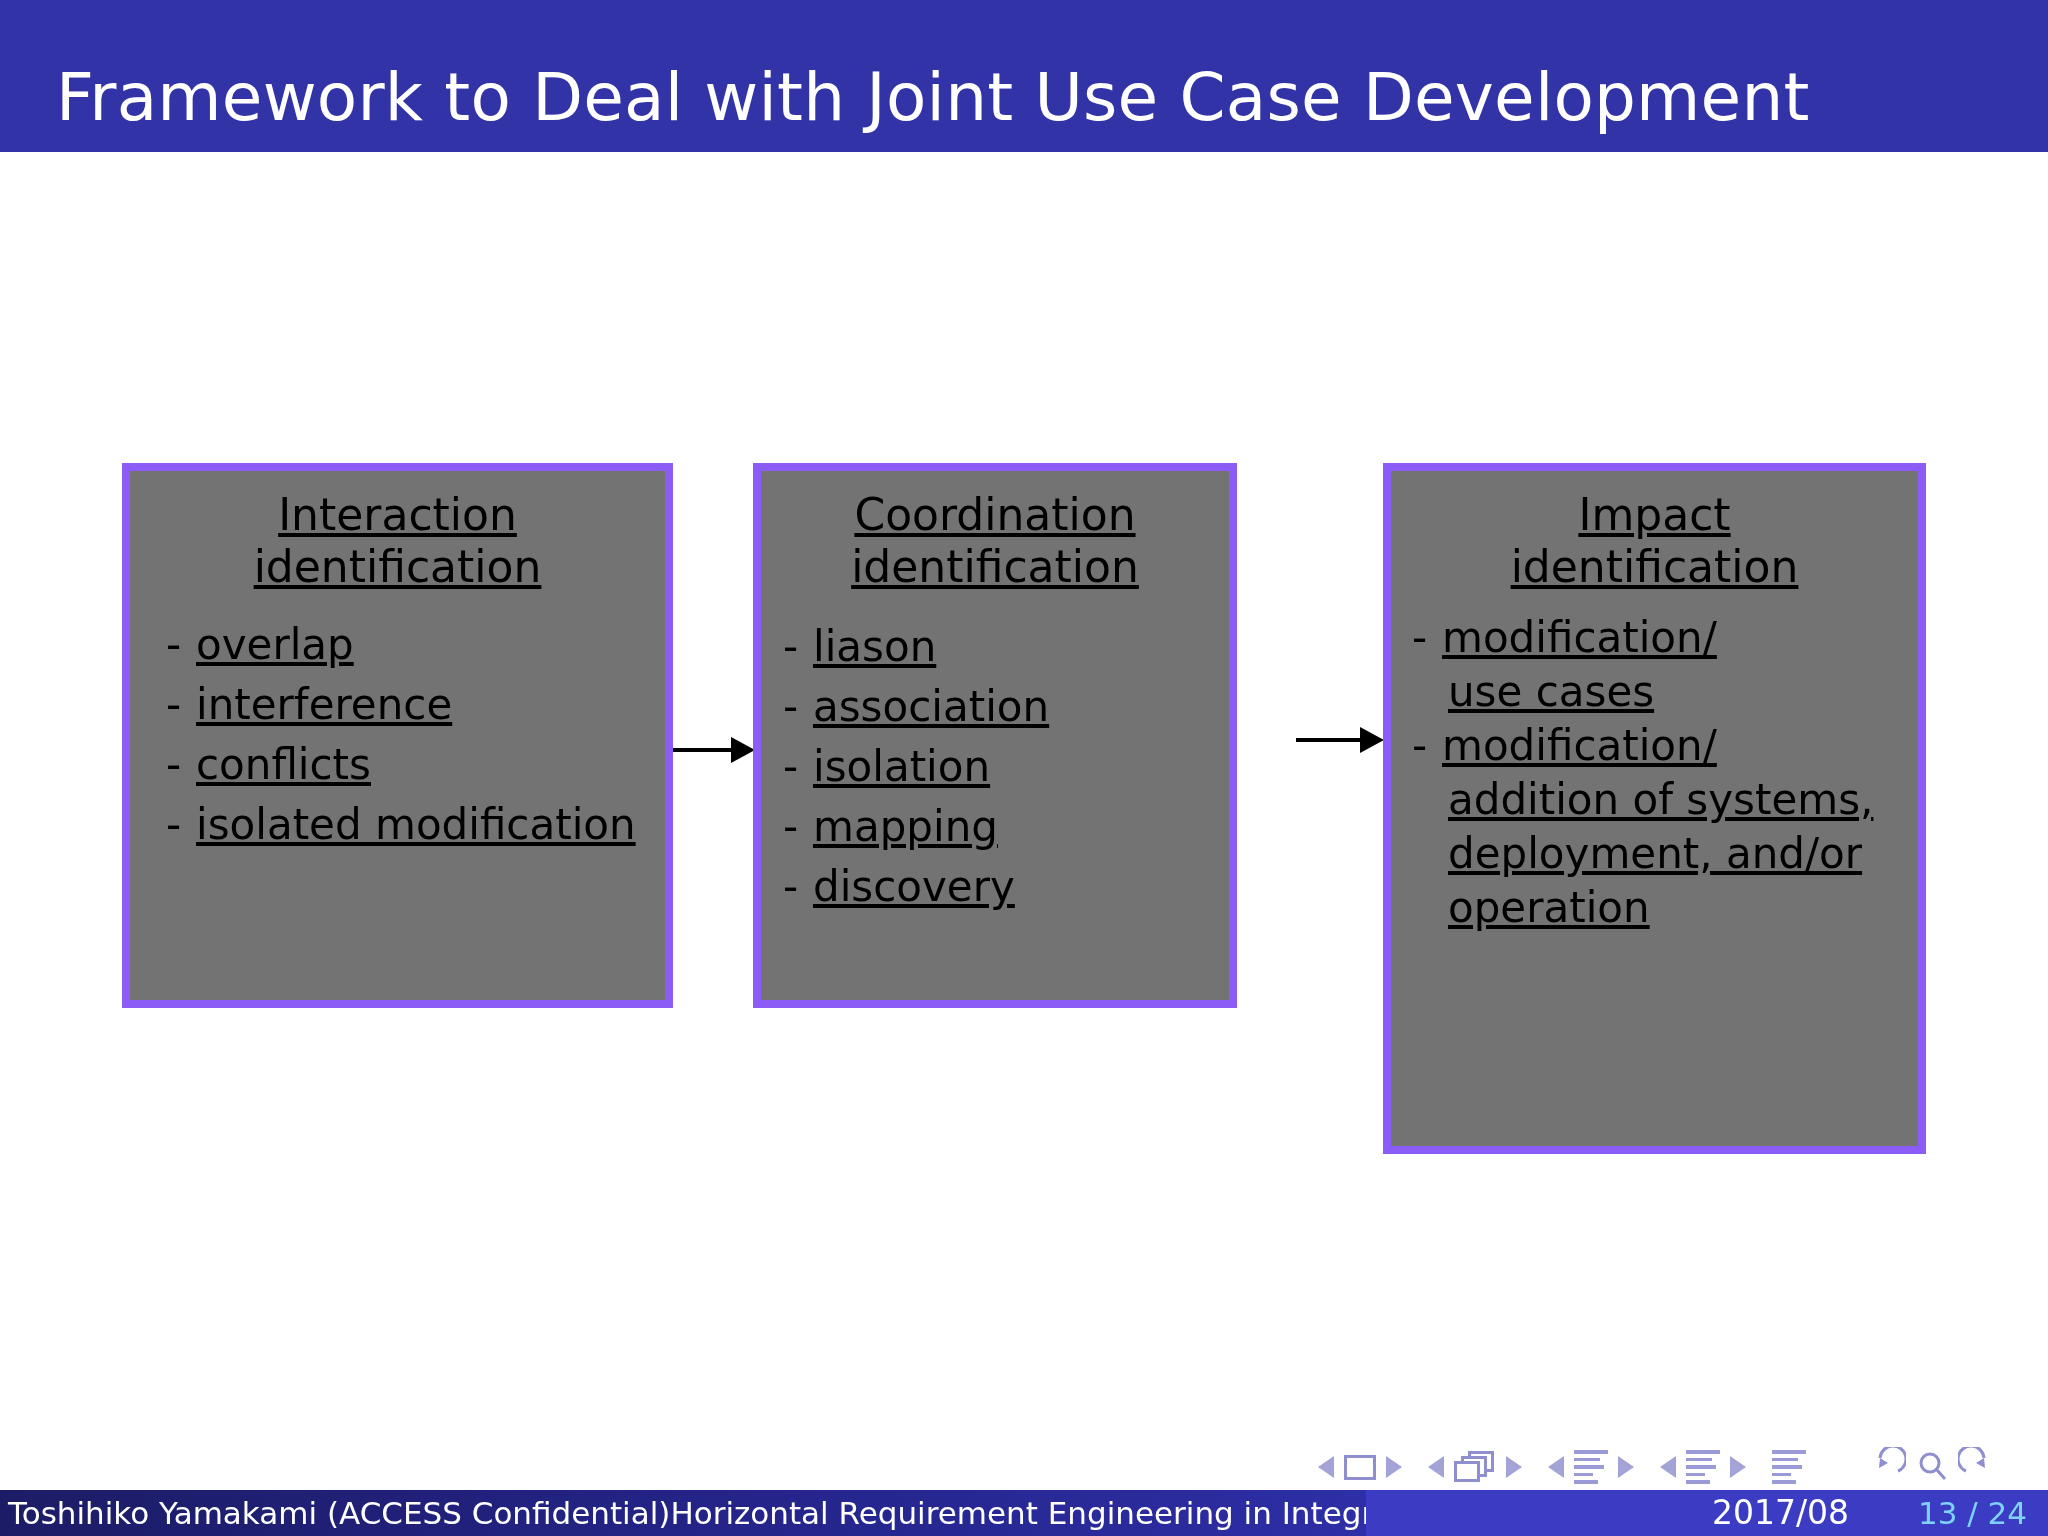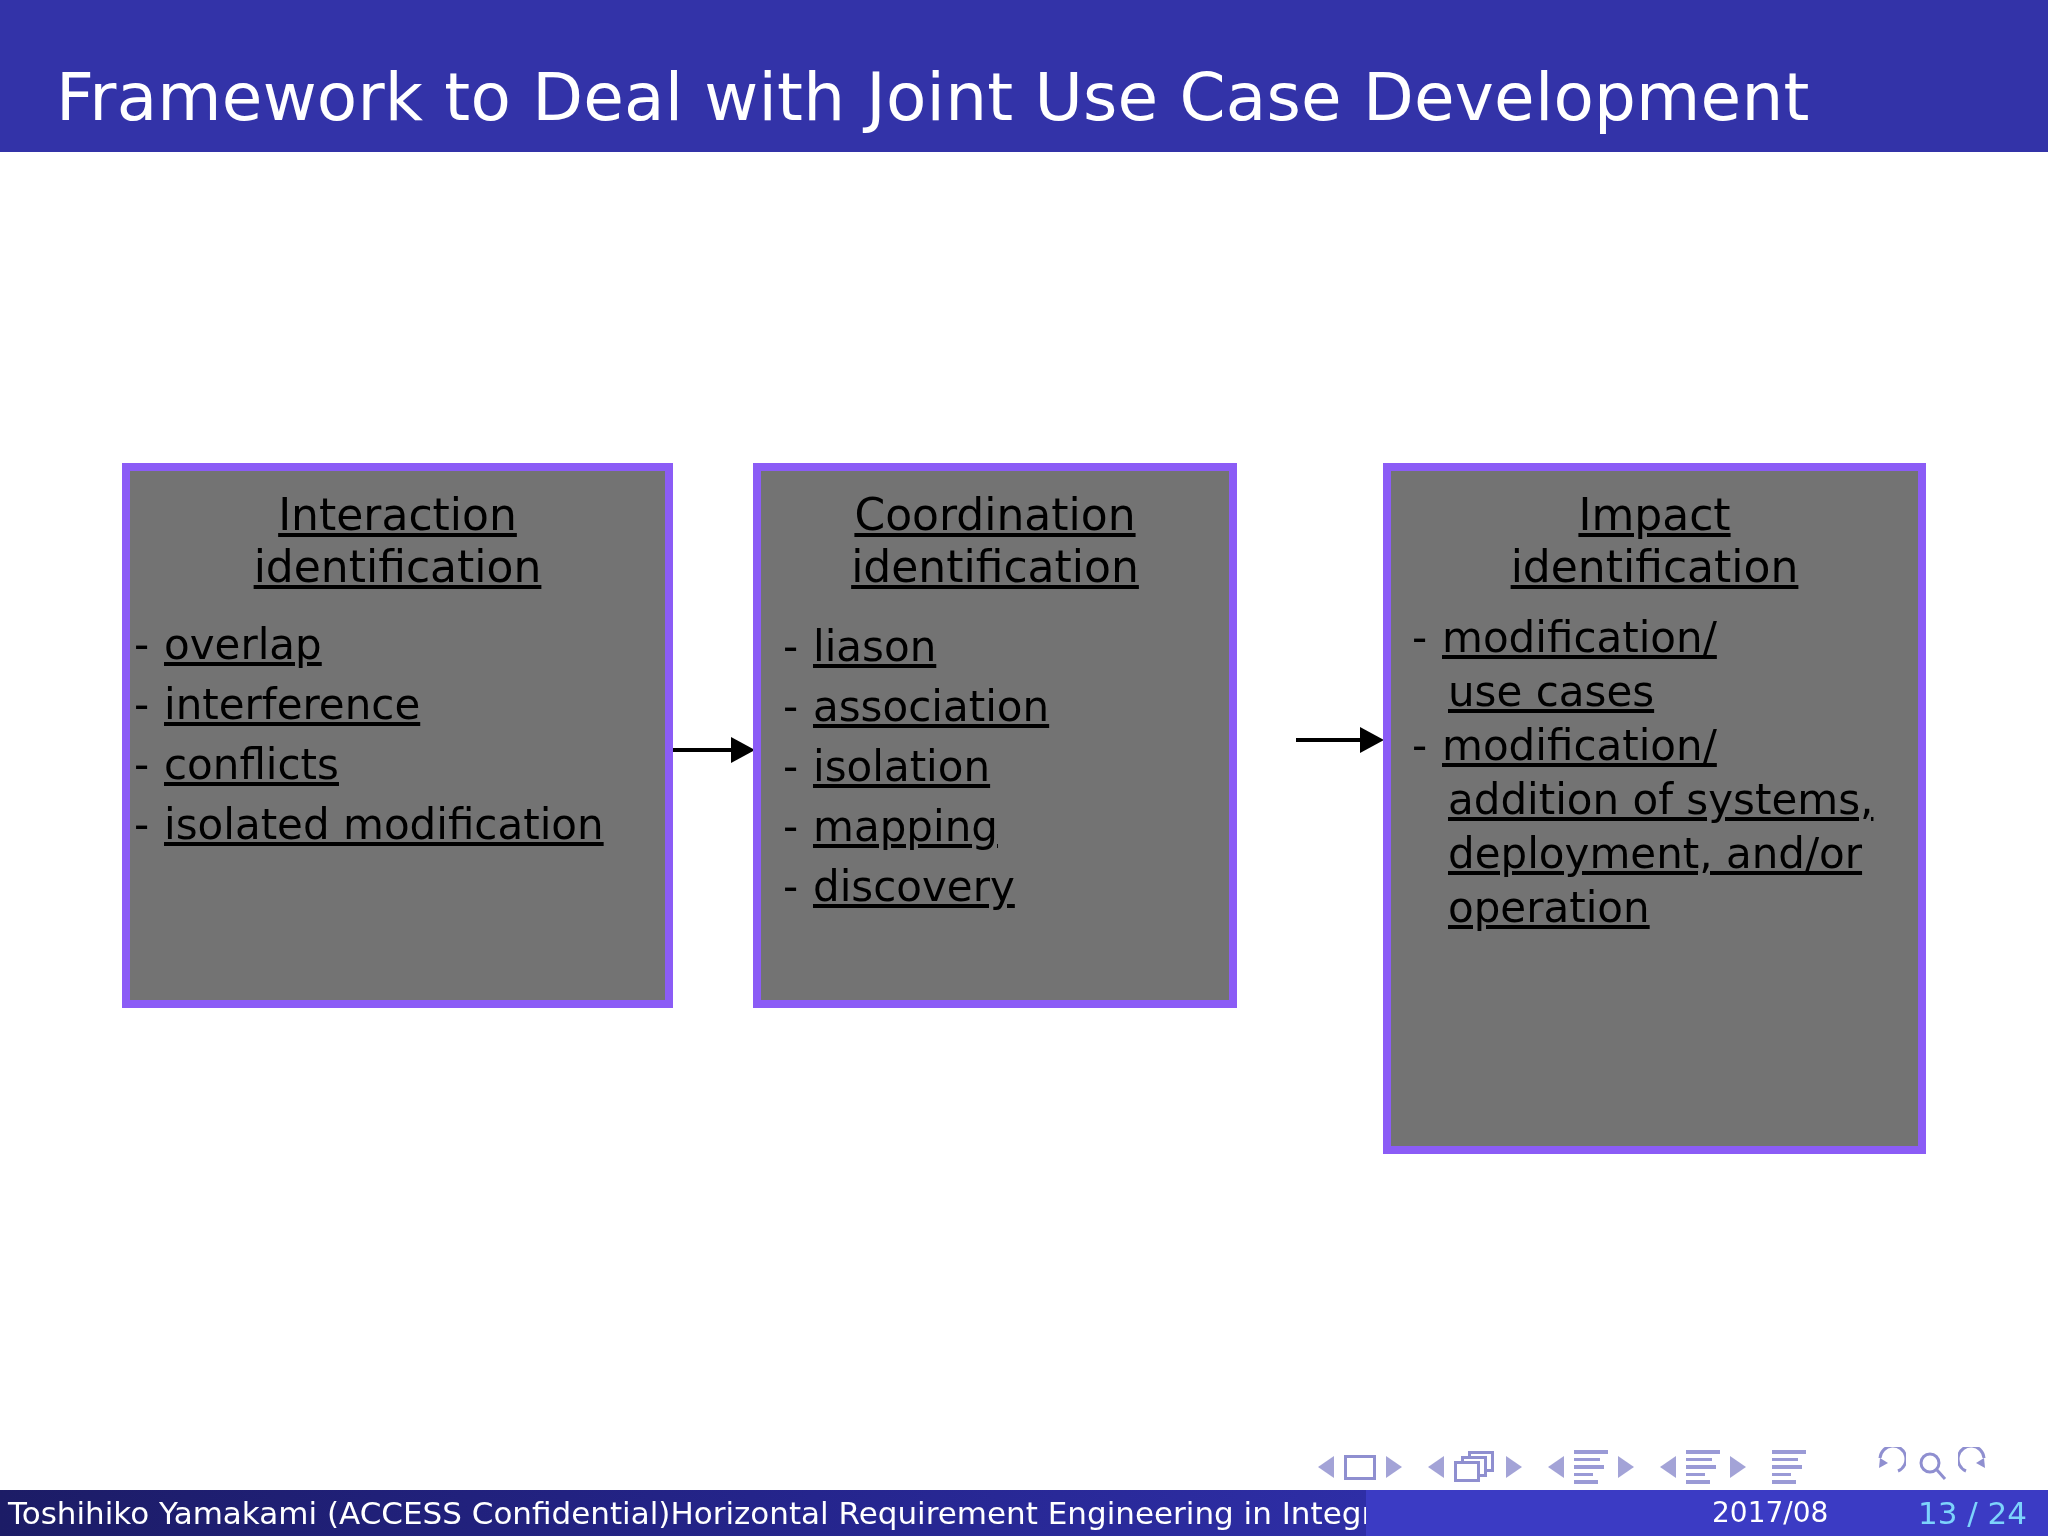--- a/index.html
+++ b/index.html
@@ -89,21 +89,21 @@
   .cont-line {
     display: block;
     padding-left: 30px;
   }
 
   
   #box-interaction { left: 122px; top: 311px; width: 551px; height: 545px; }
   #box-coordination { left: 753px; top: 311px; width: 484px; height: 545px; }
   #box-impact { left: 1383px; top: 311px; width: 543px; height: 691px; }
 
-  #box-interaction .box-list { margin-top: 22px; padding-left: 4px; }
+  #box-interaction .box-list { margin-top: 22px; padding-left: 36px; }
   #box-interaction .box-list li { padding: 9px 0; }
 
   #box-coordination .box-list { margin-top: 24px; padding-left: 22px; }
   #box-coordination .box-list li { padding: 9px 0; }
 
   #box-impact .box-list { margin-top: 18px; padding-left: 21px; }
   #box-impact .box-list li { padding: 6px 0; }
   #box-impact .box-list .cont-line { padding: 6px 0 6px 36px; }
 
   
@@ -235,21 +235,21 @@
     font-size: 31px;
     line-height: 34px;
     color: #ffffff;
     white-space: nowrap;
     font-family: "DejaVu Sans", sans-serif;
   }
   #footer-date {
     position: absolute;
     left: 1712px;
     top: 6px;
-    font-size: 28px;
+    font-size: 33px;
     line-height: 34px;
     color: #ffffff;
     white-space: nowrap;
   }
   #footer-pages {
     position: absolute;
     left: 1918px;
     top: 6px;
     font-size: 31px;
     line-height: 34px;

